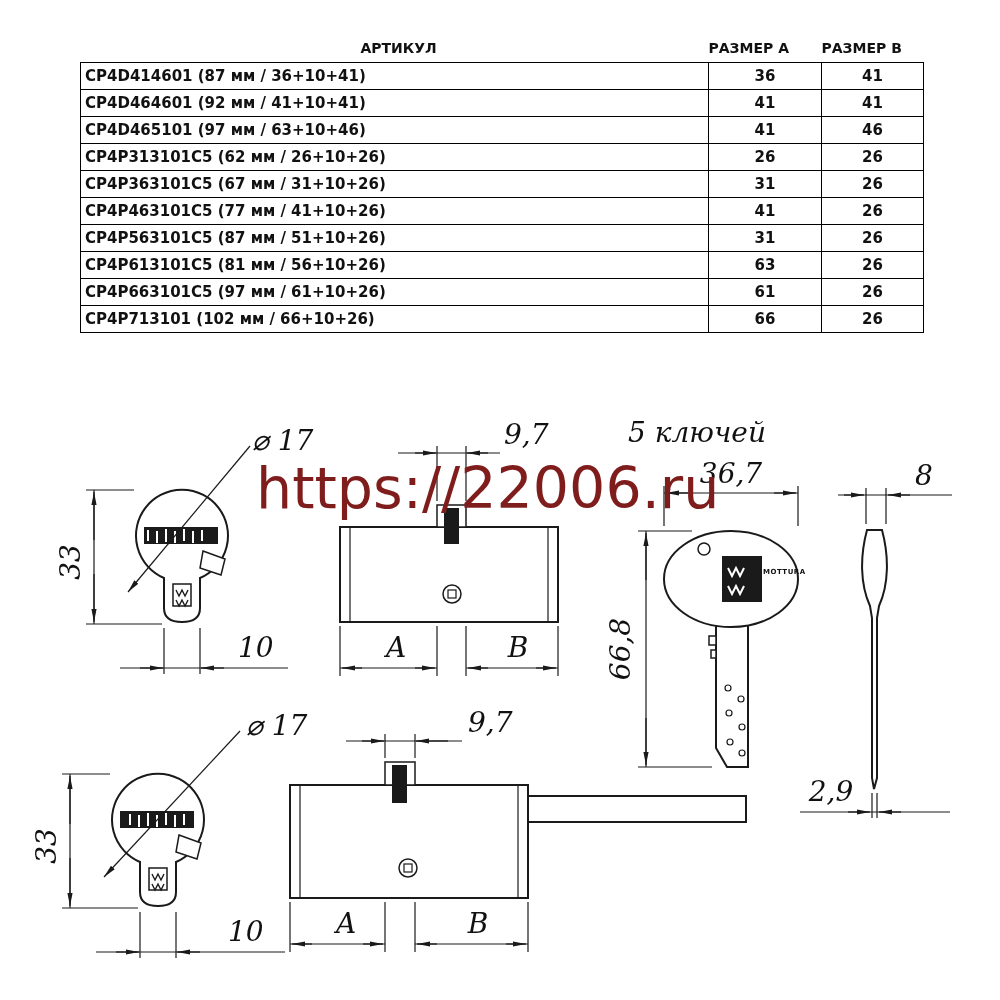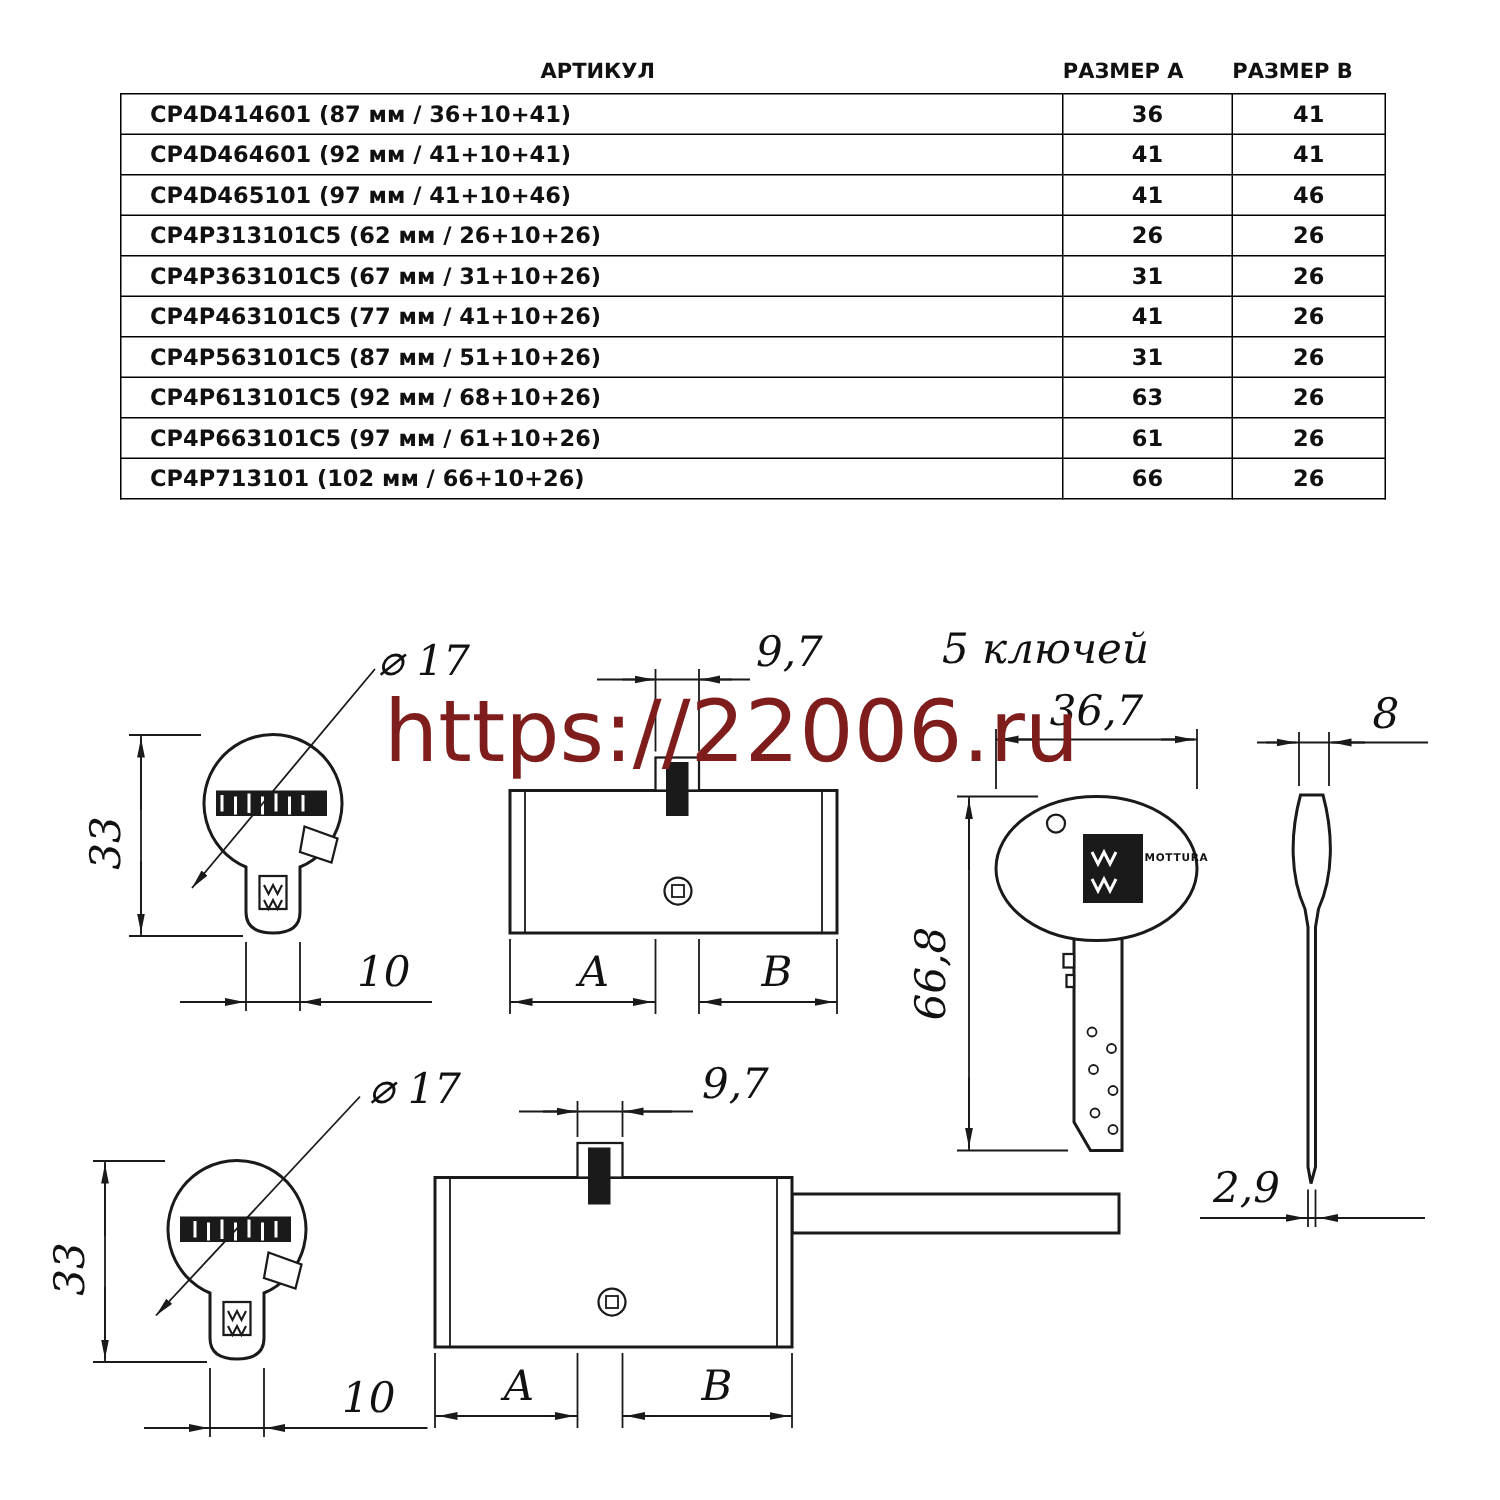--- a/index.html
+++ b/index.html
@@ -5,21 +5,21 @@
   * { margin:0; padding:0; box-sizing:border-box; }
   html,body { width:1000px; height:1000px; background:#ffffff; font-family:"DejaVu Sans", sans-serif; }
   body { position:relative; overflow:hidden; color:#111; }
 
   
   table.size-table { position:absolute; left:80px; top:34px; border-collapse:collapse; table-layout:fixed; width:843px; }
   .size-table th { font-size:14px; font-weight:bold; height:28px; vertical-align:middle; border:none; }
   .size-table th.col-article { text-align:center; padding-left:8px; }
   .size-table th.num { text-align:left; }
   .size-table td { border:1px solid #000; font-size:15px; font-weight:bold; height:27px; vertical-align:middle; }
-  .size-table td.col-article { text-align:left; padding-left:19px; }
+  .size-table td.col-article { text-align:left; padding-left:4px; }
   .size-table td.num { text-align:center;margin-top:12px; }
 
   
   svg.drawing { position:absolute; left:0; top:0; }
   .ln    { stroke:#1a1a1a; stroke-width:1.2; fill:none; }
   .thick { stroke:#1a1a1a; stroke-width:2;   fill:#ffffff; }
   .med   { stroke:#1a1a1a; stroke-width:1.5; fill:#ffffff; }
   .dark  { fill:#1a1a1a; stroke:none; }
   .wtick { stroke:#ffffff; stroke-width:2; fill:none; }
   .zig   { stroke:#1a1a1a; stroke-width:1.4; fill:none; }
@@ -52,21 +52,21 @@
         <td class="col-article">CP4D414601 (87 мм / 36+10+41)</td>
         <td class="num">36</td>
         <td class="num">41</td>
       </tr>
     <tr>
         <td class="col-article">CP4D464601 (92 мм / 41+10+41)</td>
         <td class="num">41</td>
         <td class="num">41</td>
       </tr>
     <tr>
-        <td class="col-article">CP4D465101 (97 мм / 41+10+46)</td>
+        <td class="col-article">CP4D465101 (97 мм / 63+10+46)</td>
         <td class="num">41</td>
         <td class="num">46</td>
       </tr>
     <tr>
         <td class="col-article">CP4P313101C5 (62 мм / 26+10+26)</td>
         <td class="num">26</td>
         <td class="num">26</td>
       </tr>
     <tr>
         <td class="col-article">CP4P363101C5 (67 мм / 31+10+26)</td>
@@ -77,21 +77,21 @@
         <td class="col-article">CP4P463101C5 (77 мм / 41+10+26)</td>
         <td class="num">41</td>
         <td class="num">26</td>
       </tr>
     <tr>
         <td class="col-article">CP4P563101C5 (87 мм / 51+10+26)</td>
         <td class="num">31</td>
         <td class="num">26</td>
       </tr>
     <tr>
-        <td class="col-article">CP4P613101C5 (92 мм / 68+10+26)</td>
+        <td class="col-article">CP4P613101C5 (81 мм / 56+10+26)</td>
         <td class="num">63</td>
         <td class="num">26</td>
       </tr>
     <tr>
         <td class="col-article">CP4P663101C5 (97 мм / 61+10+26)</td>
         <td class="num">61</td>
         <td class="num">26</td>
       </tr>
     <tr>
         <td class="col-article">CP4P713101 (102 мм / 66+10+26)</td>

